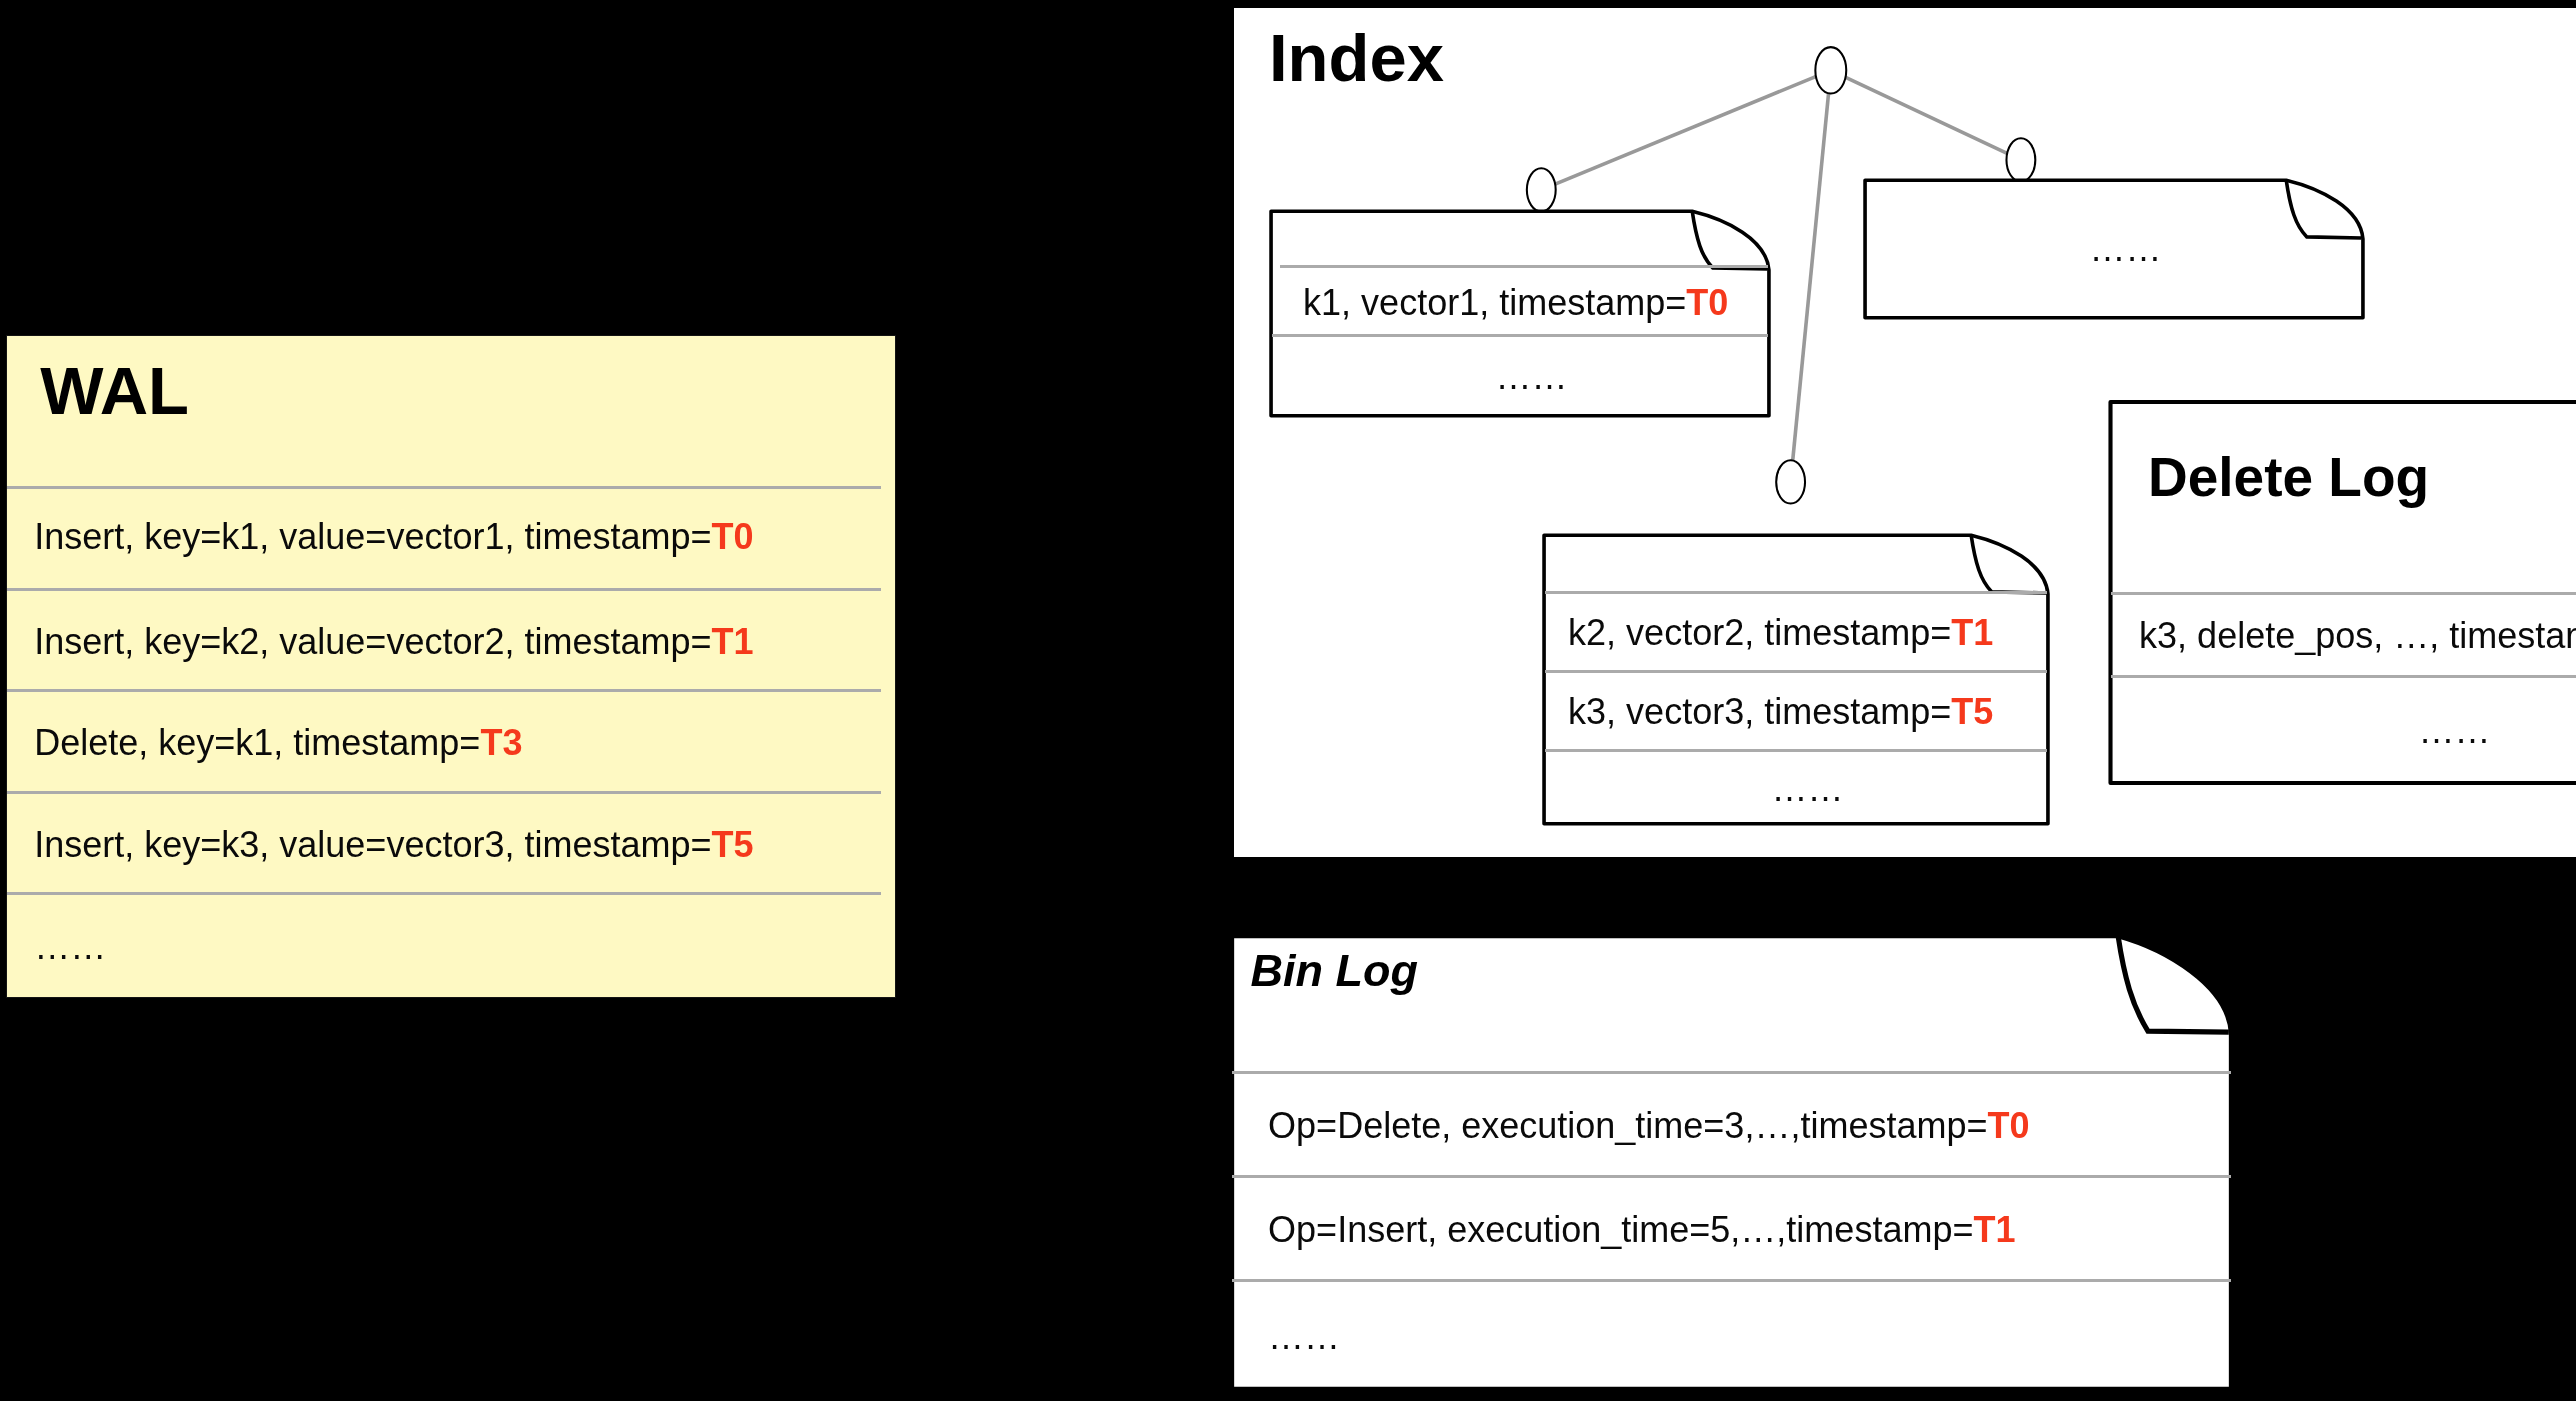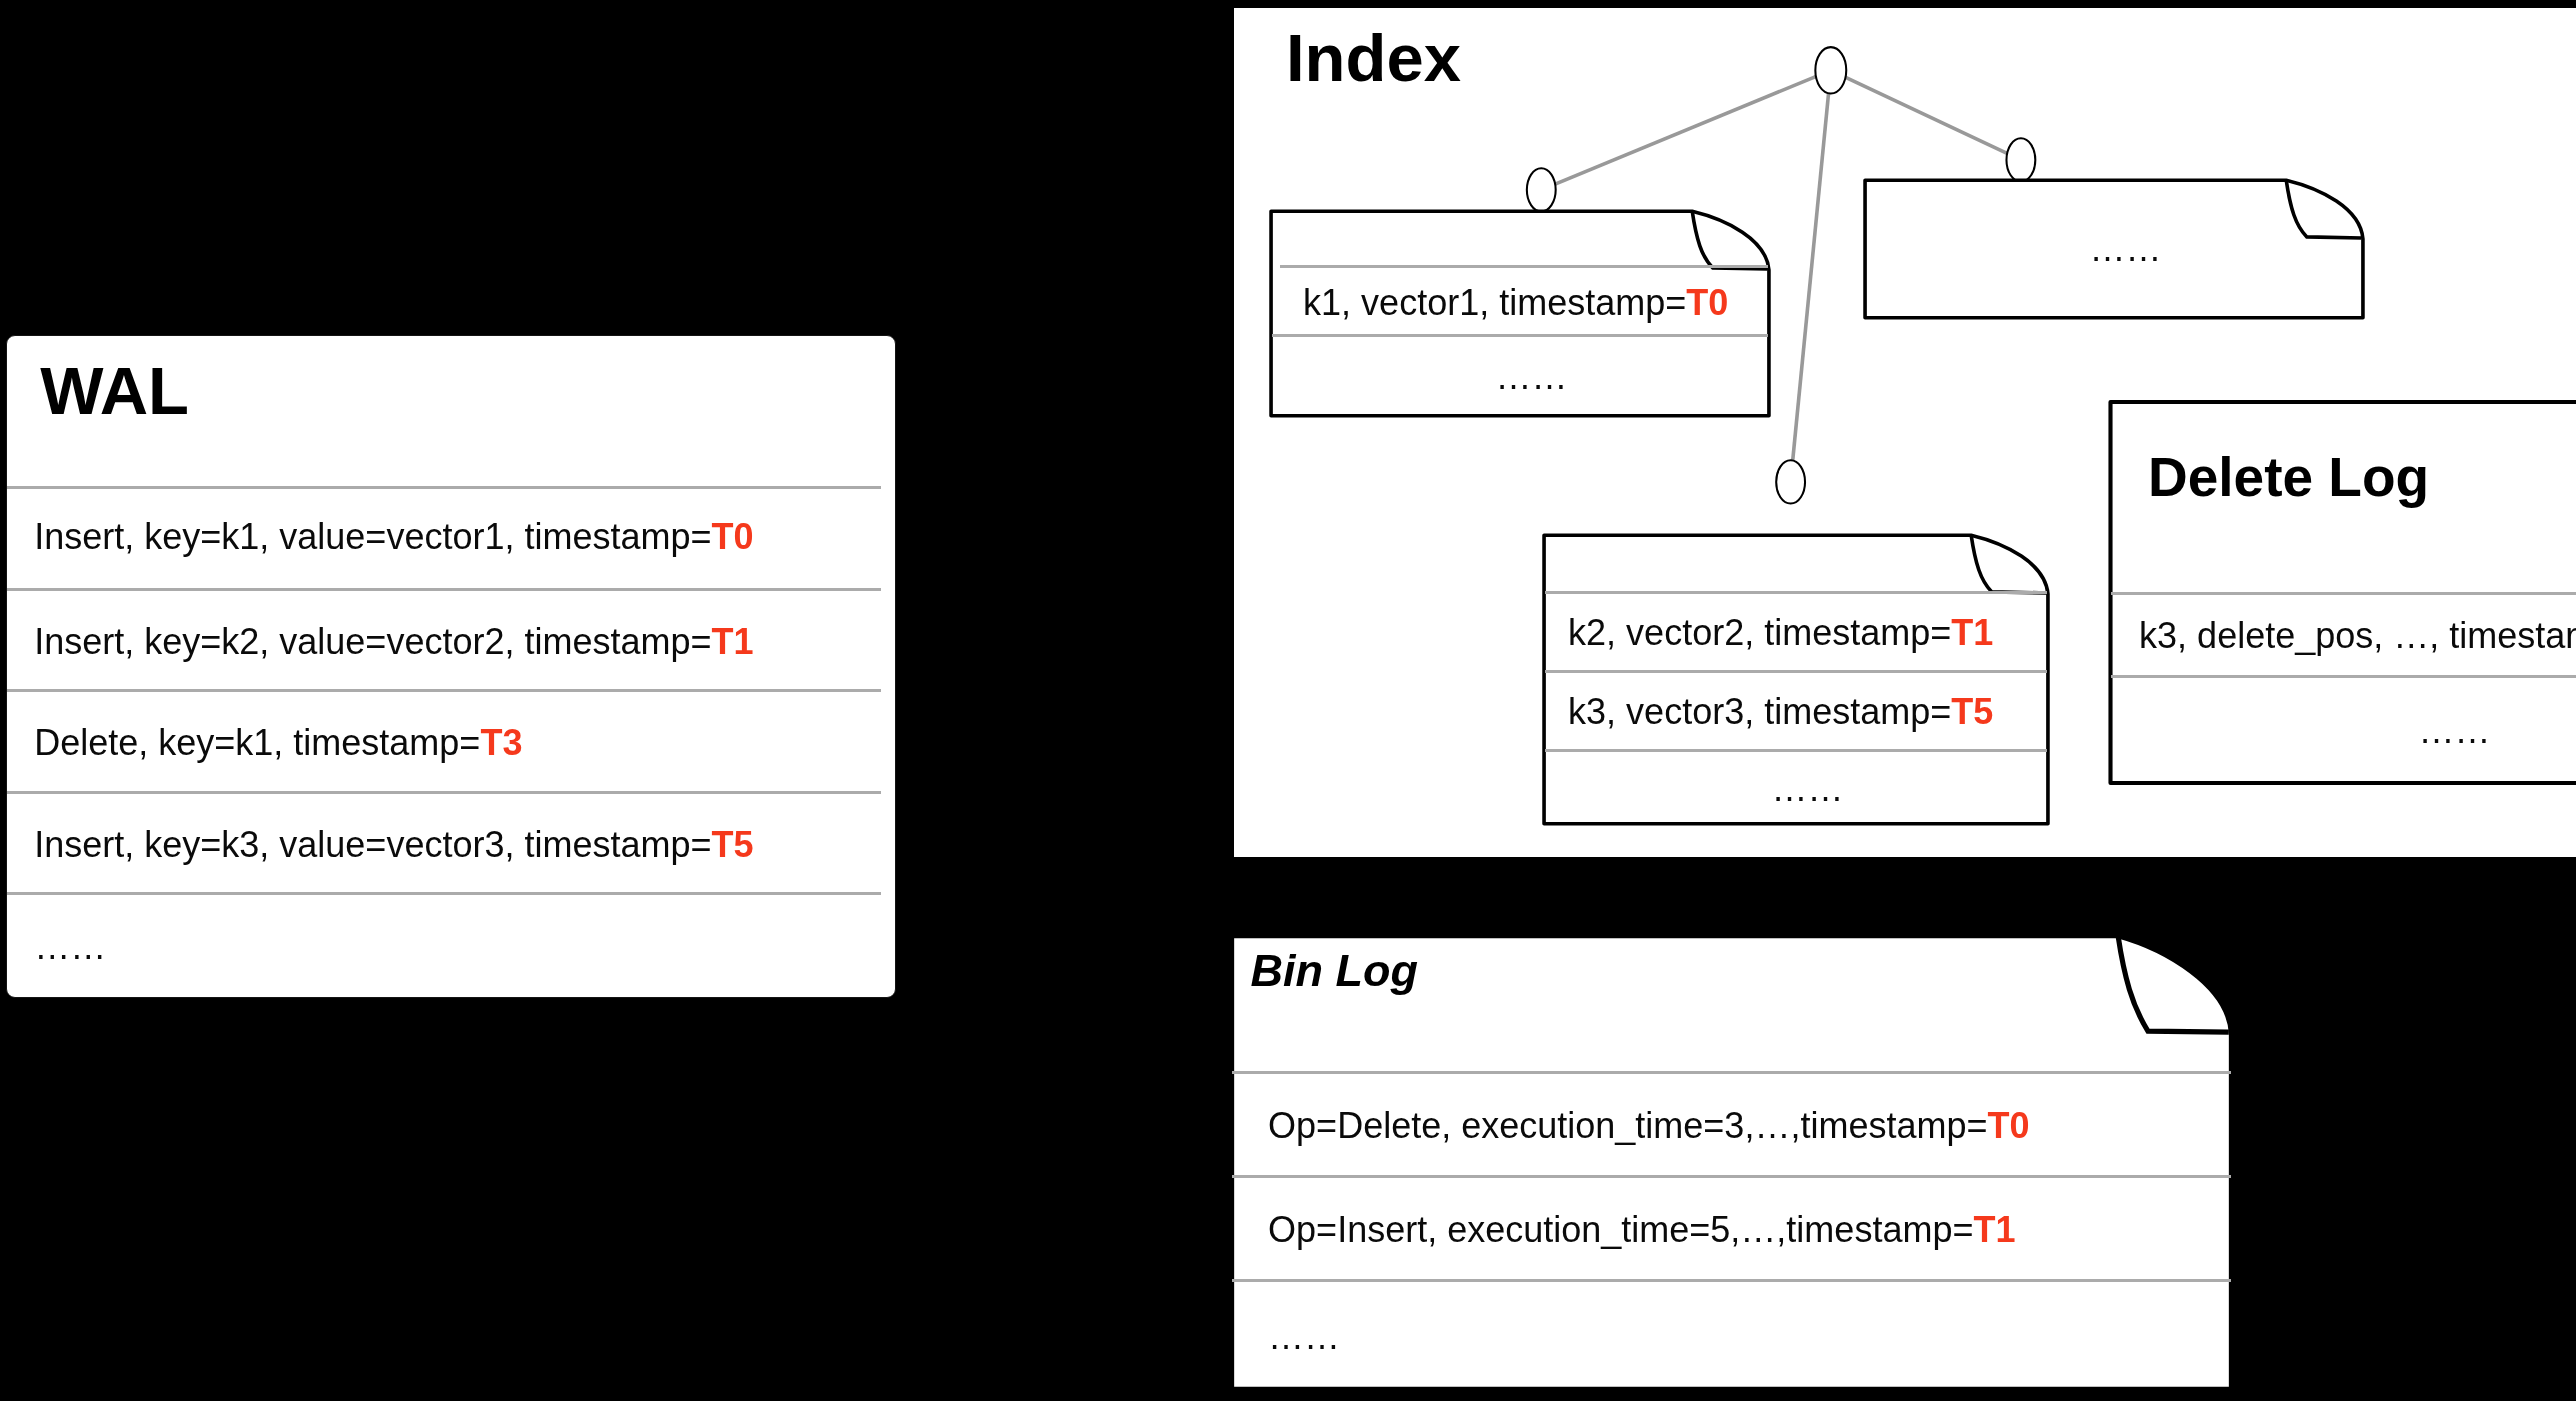--- a/index.html
+++ b/index.html
@@ -12,28 +12,28 @@
   .doc svg{position:absolute;left:0;top:0;width:100%;height:100%;display:block;}
   .doc-content{position:absolute;left:0;top:0;right:0;bottom:0;}
   .row{position:absolute;left:3.1px;right:3.1px;display:flex;align-items:center;
        font-size:36px;letter-spacing:0;white-space:nowrap;}
   .row.sep{border-top:3.1px solid var(--sep,#ababab);}
   .ts{font-weight:bold;color:var(--accent,#f5391c);}
   .title{font-weight:bold;color:#000;line-height:1.05;}
   .dots-center{justify-content:center;}
 
   
-  #wal{left:6.2px;top:335px;width:890px;height:663px;background:#ffffff;
-       border:1.5px solid #141414;border-radius:9px;position:absolute;box-sizing:border-box;text-align:right;}
+  #wal{left:6.2px;top:335px;width:890px;height:663px;background:#fef9c3;
+       border:1.5px solid #141414;border-radius:0;position:absolute;box-sizing:border-box;text-align:right;}
   #wal .title{position:absolute;left:33px;top:19.6px;font-size:67px;}
   #wal .row{left:0;right:14px;padding-left:27px;}
 
   
   #index-panel{left:1234px;top:7.7px;width:1581px;height:849px;}
-  #index-panel .title{position:absolute;left:52px;top:15.5px;font-size:67px;}
+  #index-panel .title{position:absolute;left:35px;top:15.5px;font-size:67px;}
   #index-tree{position:absolute;left:0;top:0;width:1581px;height:849px;}
 
   
   #doc-left  {left:35px;  top:201px; width:502px; height:209px;}
   #doc-right {left:629px;top:170px; width:502px; height:142px;}
   #doc-middle{left:308px; top:477px; width:508px; height:293px;margin-top:48px;}
   #delete-log{left:874px;top:392px; width:670px;height:385px;}
   .doc .row{padding-left:23px;}
 
   

